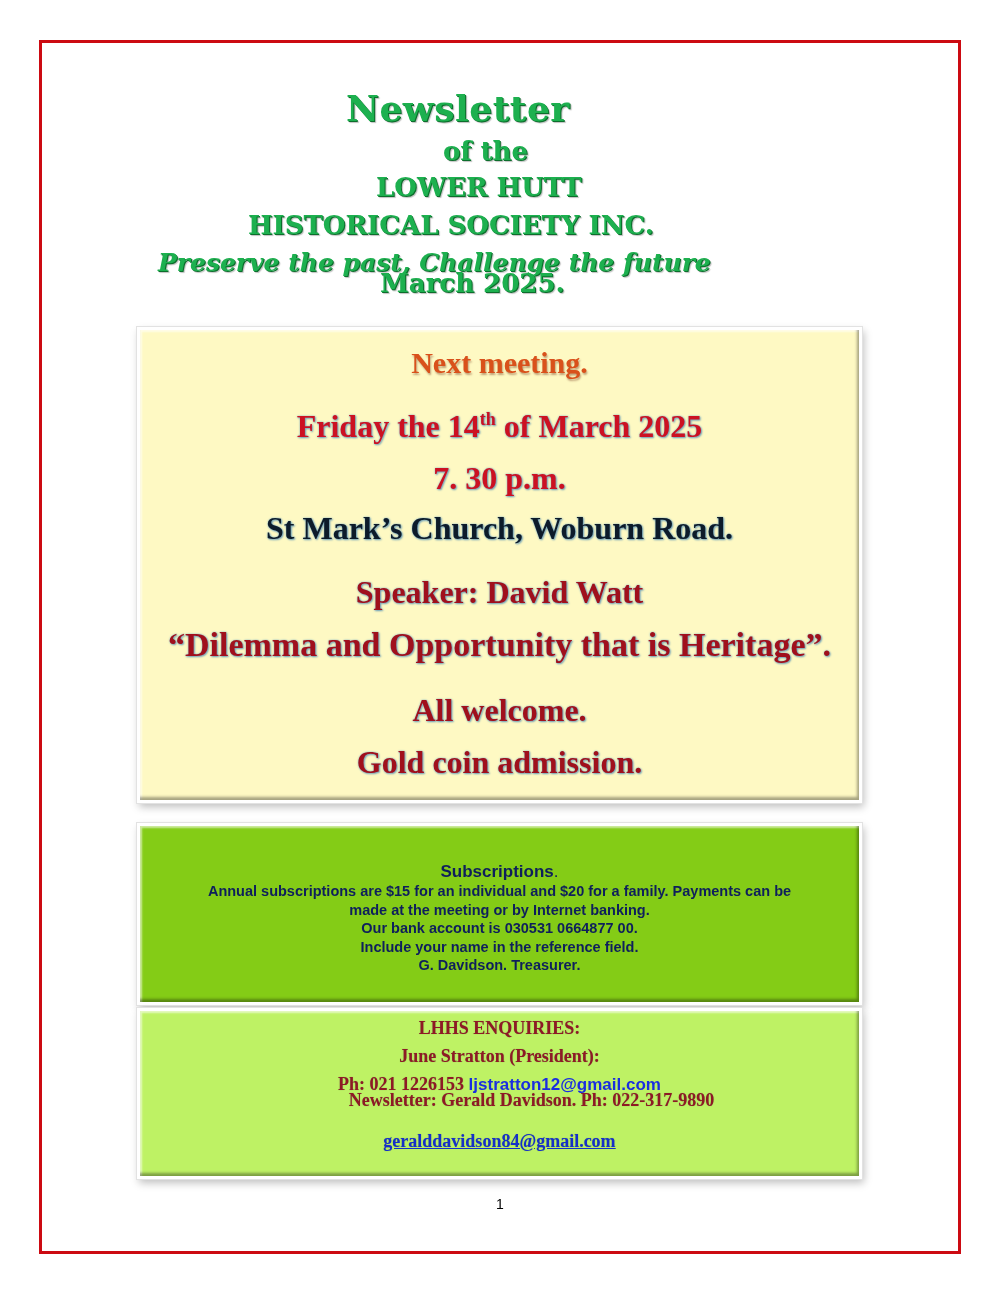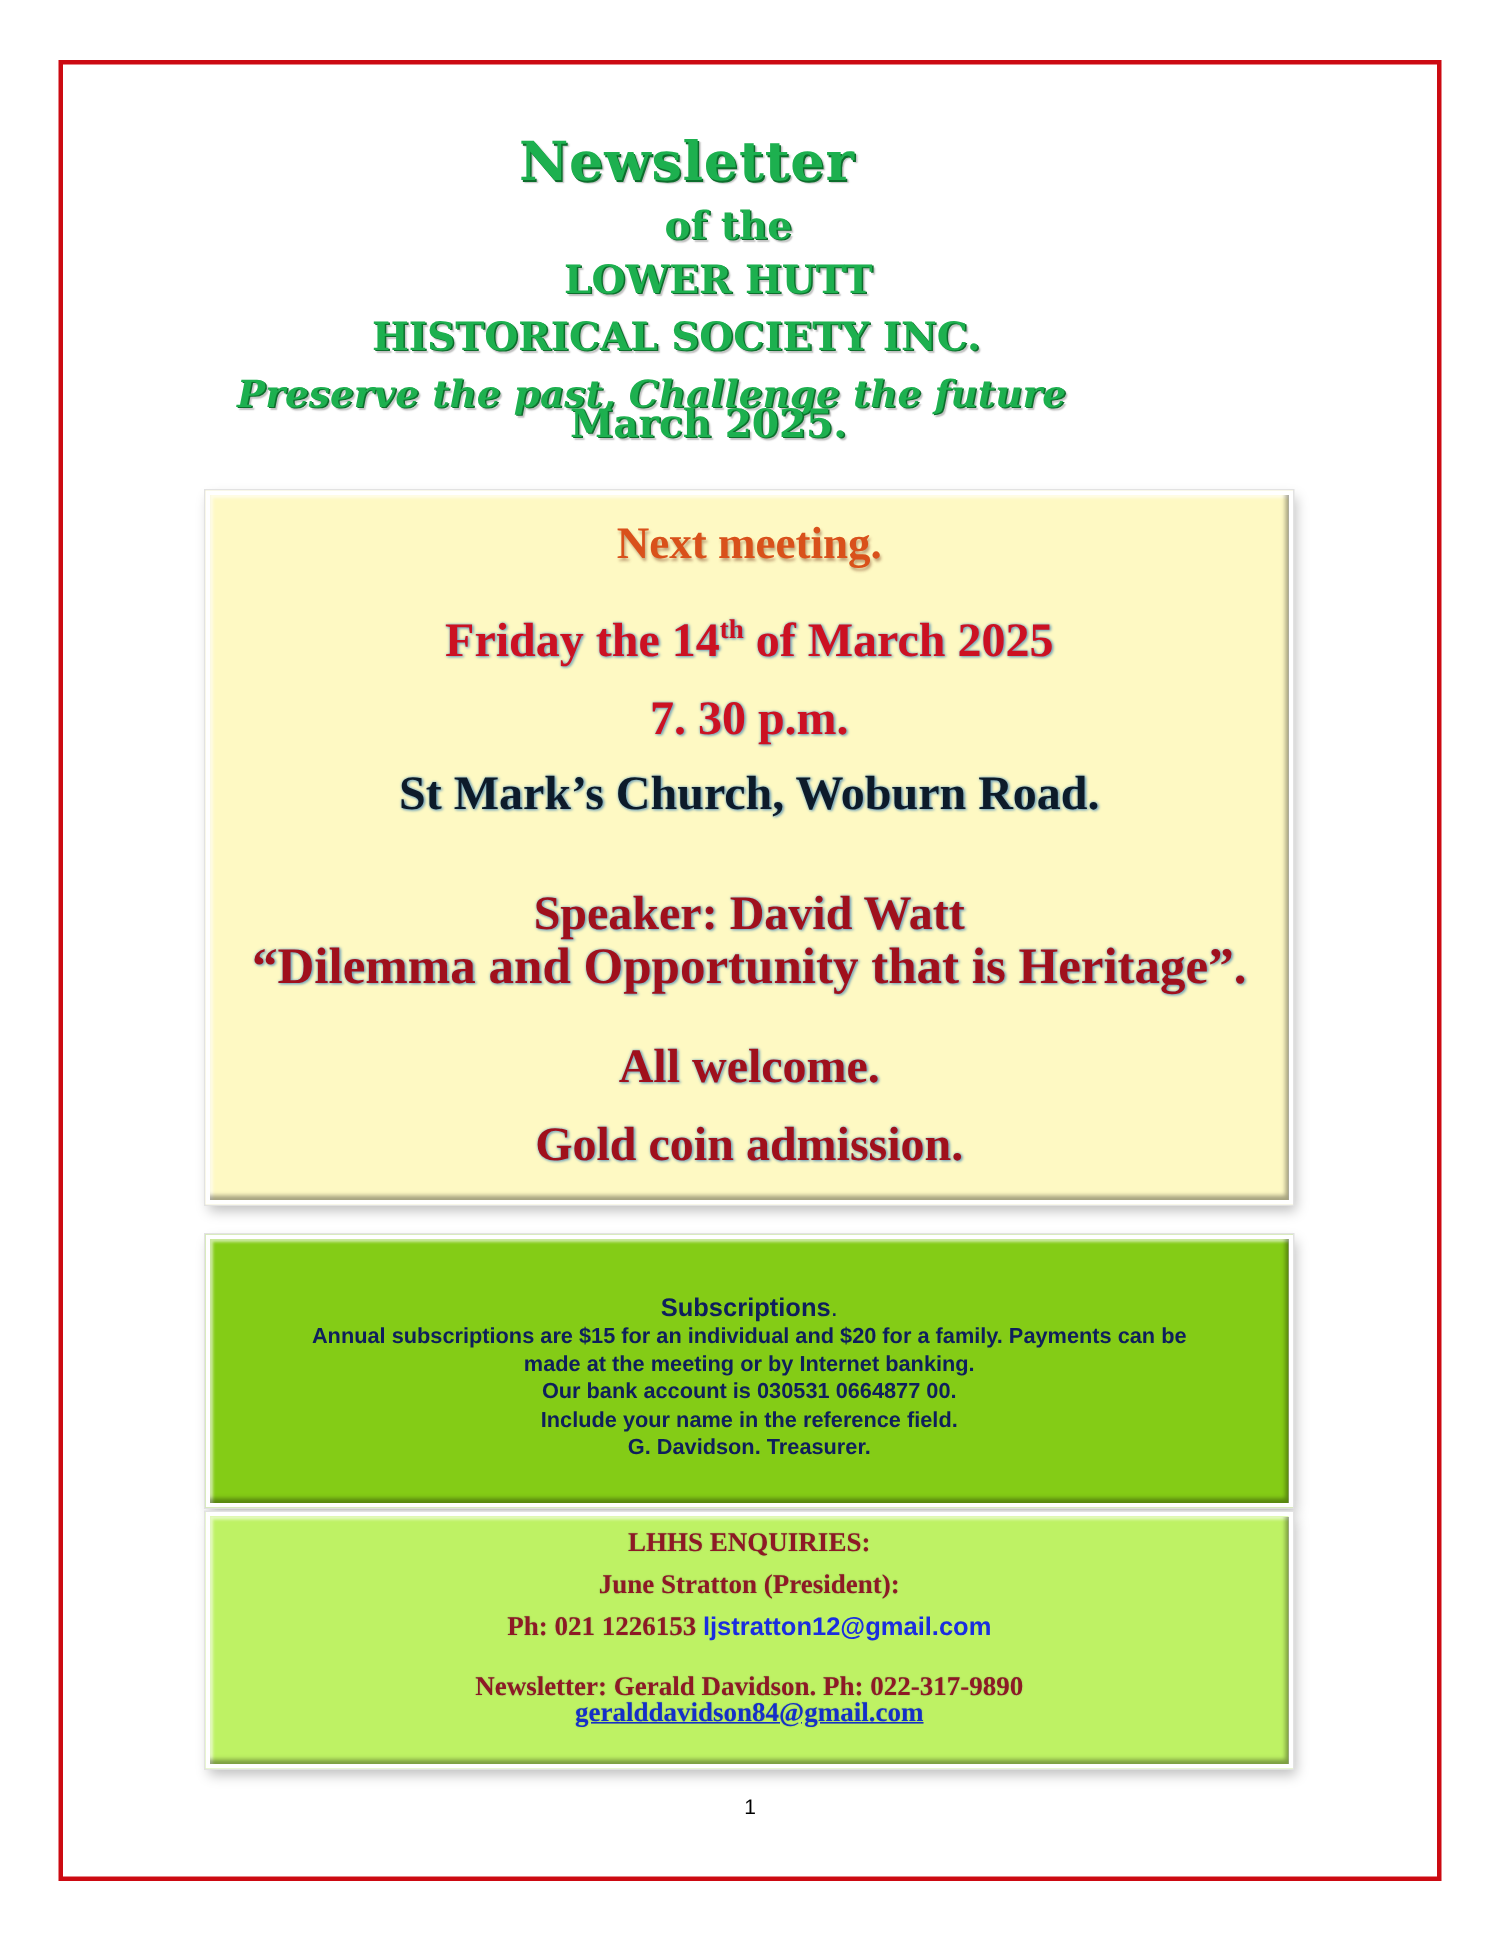--- a/index.html
+++ b/index.html
@@ -38,39 +38,39 @@
   .m-line {
     position: absolute; left: 0; width: 100%;
     font-family: "Liberation Serif", serif; font-weight: bold; white-space: nowrap; line-height: 1;
     text-shadow: 0 0 2px #7fb3c8, 1px 1px 2px #6a9bb3;
   }
   .m-next { top: 18px; font-size: 30px; color: #d9511b; text-shadow: 1px 2px 2px rgba(120,60,30,0.45); }
   .m-date { top: 80px; font-size: 32px; color: #cc1122; }
   .m-date sup { font-size: 18px; vertical-align: 12px; }
   .m-time { top: 132px; font-size: 32px; color: #cc1122; }
   .m-venue { top: 182px; font-size: 32px; color: #0d1b2a; }
-  .m-speaker { top: 246px; font-size: 32px; color: #a0101c; margin-top: 16px; }
+  .m-speaker { top: 246px; font-size: 32px; color: #a0101c; }
   .m-talk { top: 298px; font-size: 34px; color: #a0101c; }
   .m-welcome { top: 364px; font-size: 32px; color: #a0101c; }
   .m-gold { top: 416px; font-size: 32px; color: #a0101c; }
 
   .s-text {
     position: absolute; left: 0; width: 100%; top: 36px;
     font-family: "Liberation Sans", sans-serif; color: #0e1f5c; font-weight: bold;
     font-size: 14.5px; line-height: 18.5px;
   }
   .s-title { font-size: 17px; line-height: 20px; }
 
   .e-line {
     position: absolute; left: 0; width: 100%;
     font-family: "Liberation Serif", serif; font-weight: bold; color: #8e1a24;
     font-size: 18px; line-height: 1; white-space: nowrap;
     text-shadow: 0 0 1px rgba(40,60,90,0.4);
   }
-  .e-1 { top: 8px; } .e-2 { top: 36px; } .e-3 { top: 64px; } .e-4 { top: 104px; } .e-5 { top: 121px; }
+  .e-1 { top: 8px; } .e-2 { top: 36px; } .e-3 { top: 64px; } .e-4 { top: 80px; padding-left: 32px; } .e-5 { top: 121px; }
   .link-sans { font-family: "Liberation Sans", sans-serif; color: #1a2ee0; font-weight: bold; font-size: 17px; text-shadow: none; }
   .link-serif { color: #1530c8; text-decoration: underline; }
 
   .page-num {
     position: absolute; left: 0; width: 1000px; top: 1196px; text-align: center;
     font-family: "Liberation Sans", sans-serif; font-size: 14px; color: #000;
   }
 </style>
 </head>
 <body>

